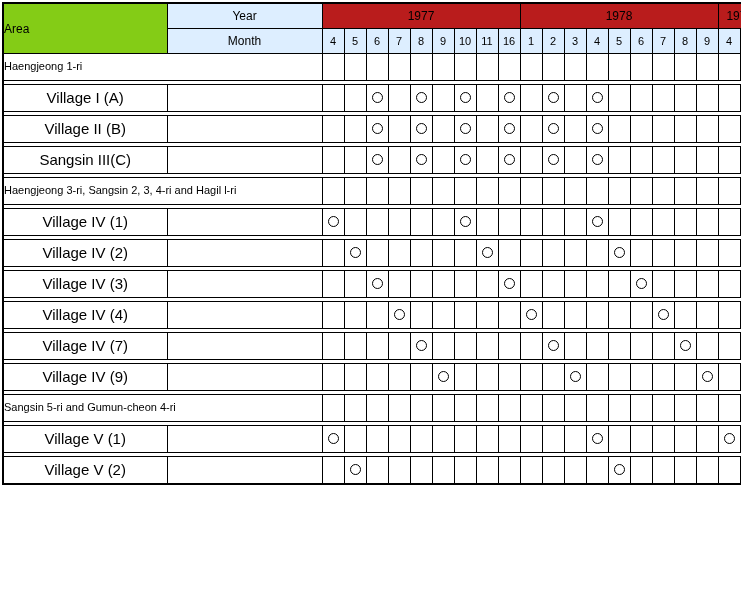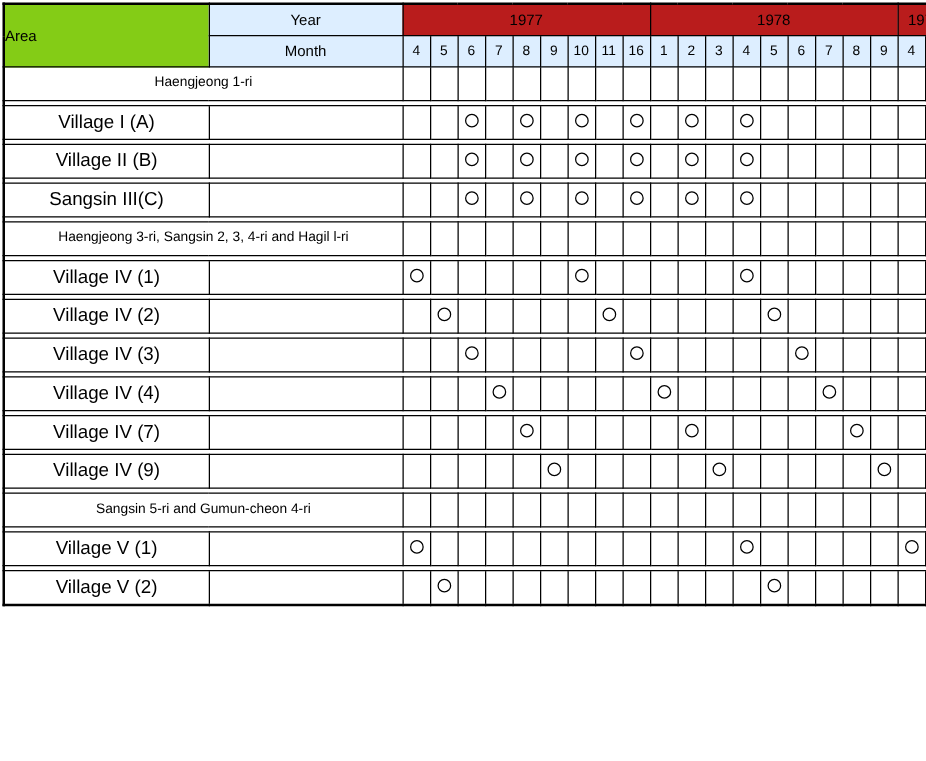--- a/index.html
+++ b/index.html
@@ -73,21 +73,21 @@
   td.blank-wide {
     background: #ffffff;
   }
   td.cell {
     width: 22px;
     text-align: center;
     font-size: 11px;
     height: 26px;
   }
   td.group-row {
-    text-align: center;
+    text-align: left;
     padding: 4px 6px;
     font-size: 11px;
     line-height: 1.4;
     margin-left: 19px;
   }
   .dot {
     display: inline-block;
     width: 9px;
     height: 9px;
     border: 1px solid #000;

